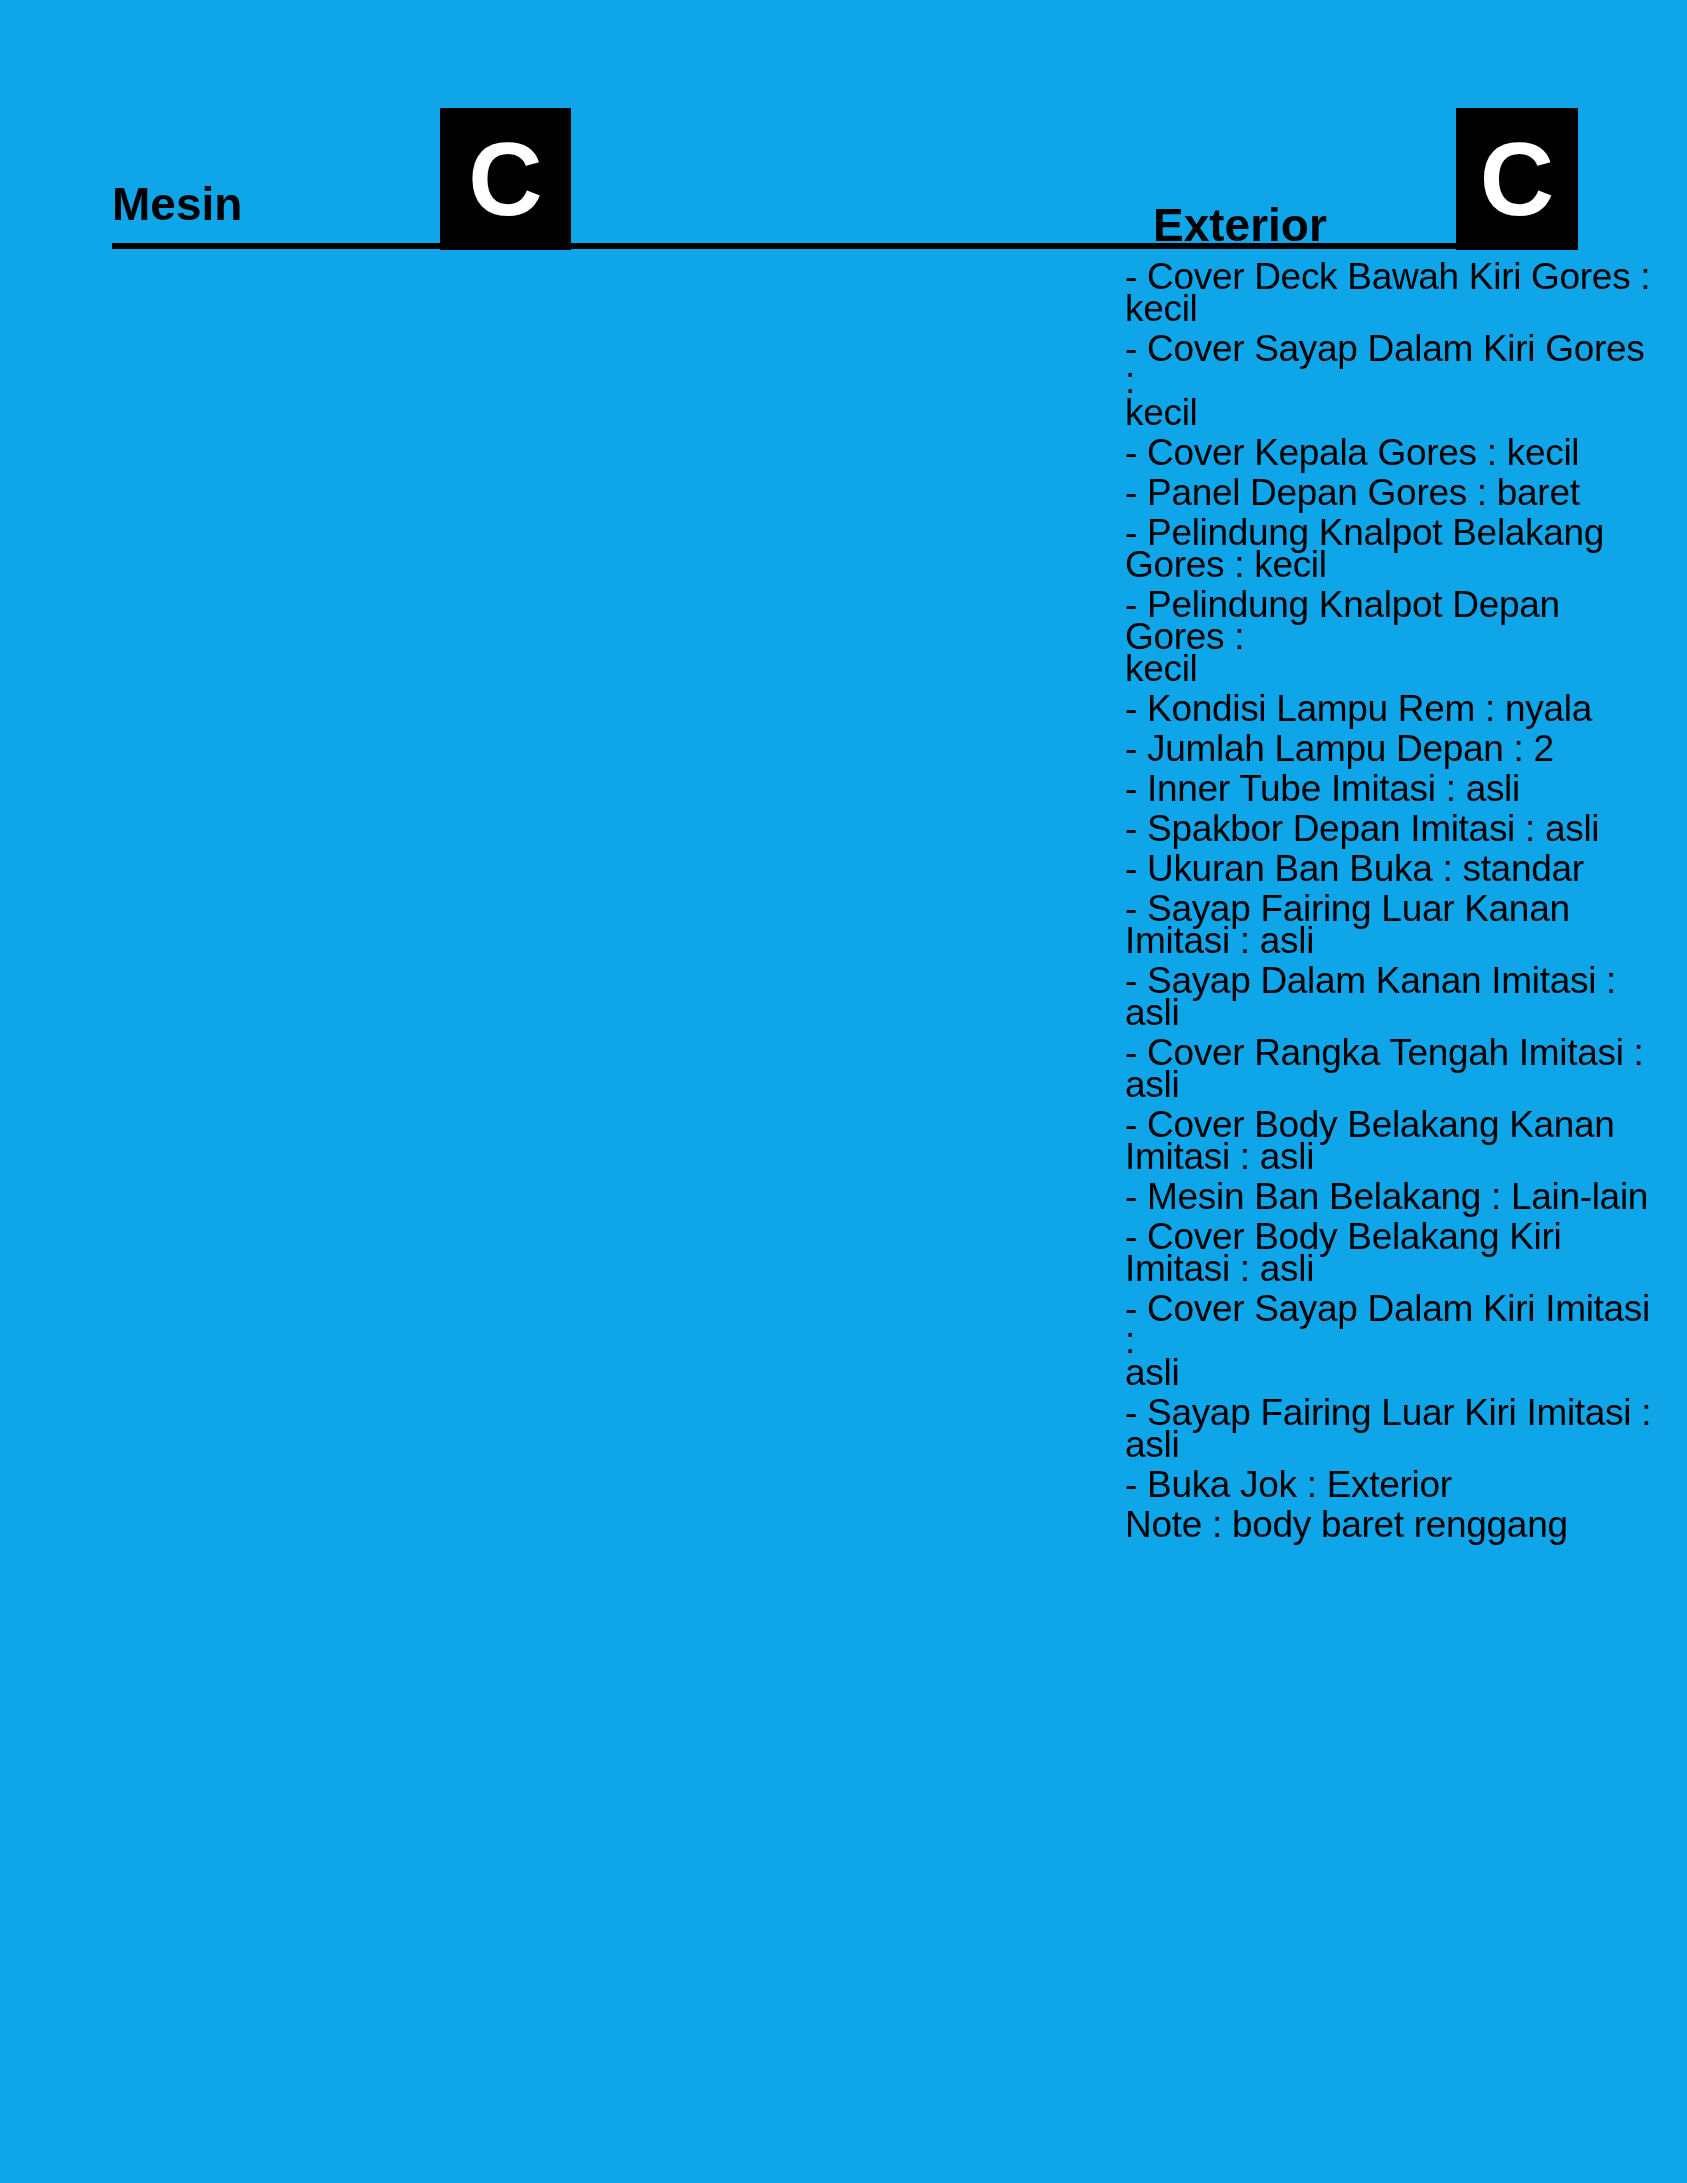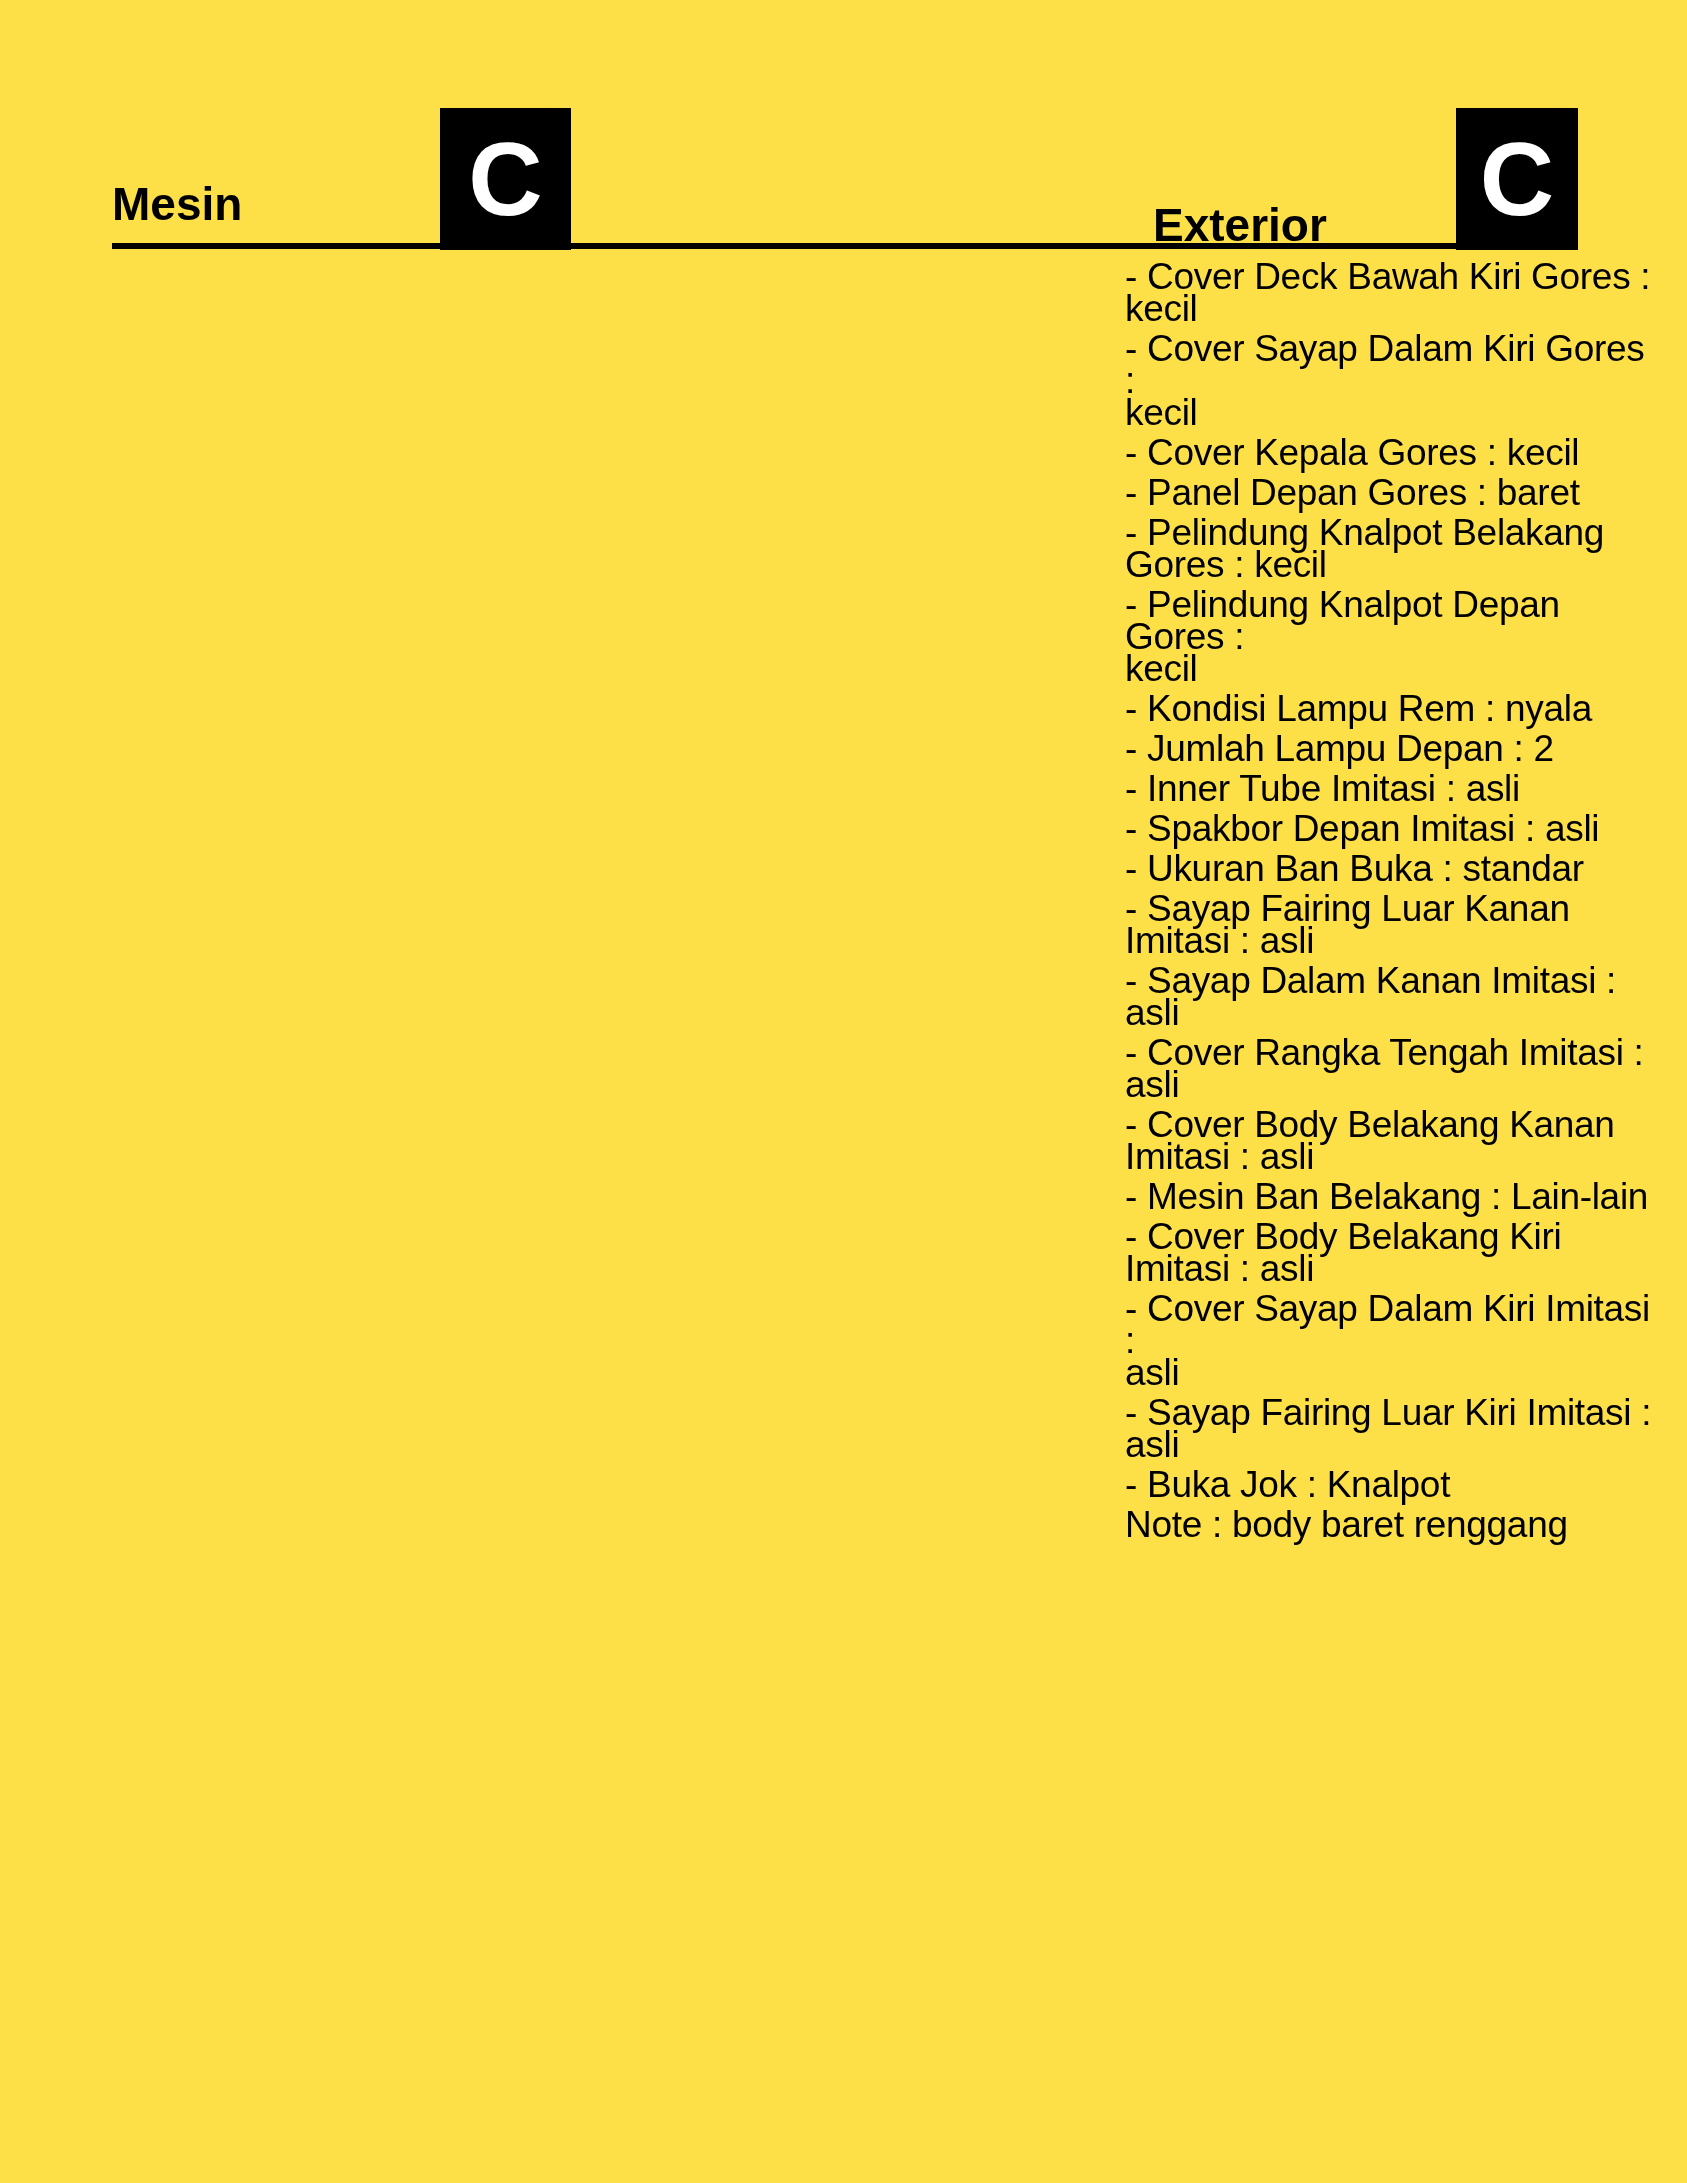--- a/index.html
+++ b/index.html
@@ -4,21 +4,21 @@
 <style>
   html, body {
     margin: 0;
     padding: 0;
     background: #ffffff;
   }
   .page {
     position: relative;
     width: 1687px;
     height: 2183px;
-    background: #fde047;
+    background: #0ea5e9;
     color: #000000;
     font-family: "Liberation Sans", sans-serif;
     overflow: hidden;
   }
   .header-rule {
     position: absolute;
     left: 112px;
     top: 243px;
     width: 1465px;
     height: 6px;
@@ -109,18 +109,18 @@
 asli</p>
       <p class="item">- Cover Body Belakang Kanan
 Imitasi : asli</p>
       <p class="item">- Mesin Ban Belakang : Lain-lain</p>
       <p class="item">- Cover Body Belakang Kiri
 Imitasi : asli</p>
       <p class="item">- Cover Sayap Dalam Kiri Imitasi :
 asli</p>
       <p class="item">- Sayap Fairing Luar Kiri Imitasi :
 asli</p>
-      <p class="item">- Buka Jok : Knalpot</p>
+      <p class="item">- Buka Jok : Exterior</p>
       <p class="item">Note : body baret renggang</p>
     </div>
 
 </div>
 
 
 </body></html>

